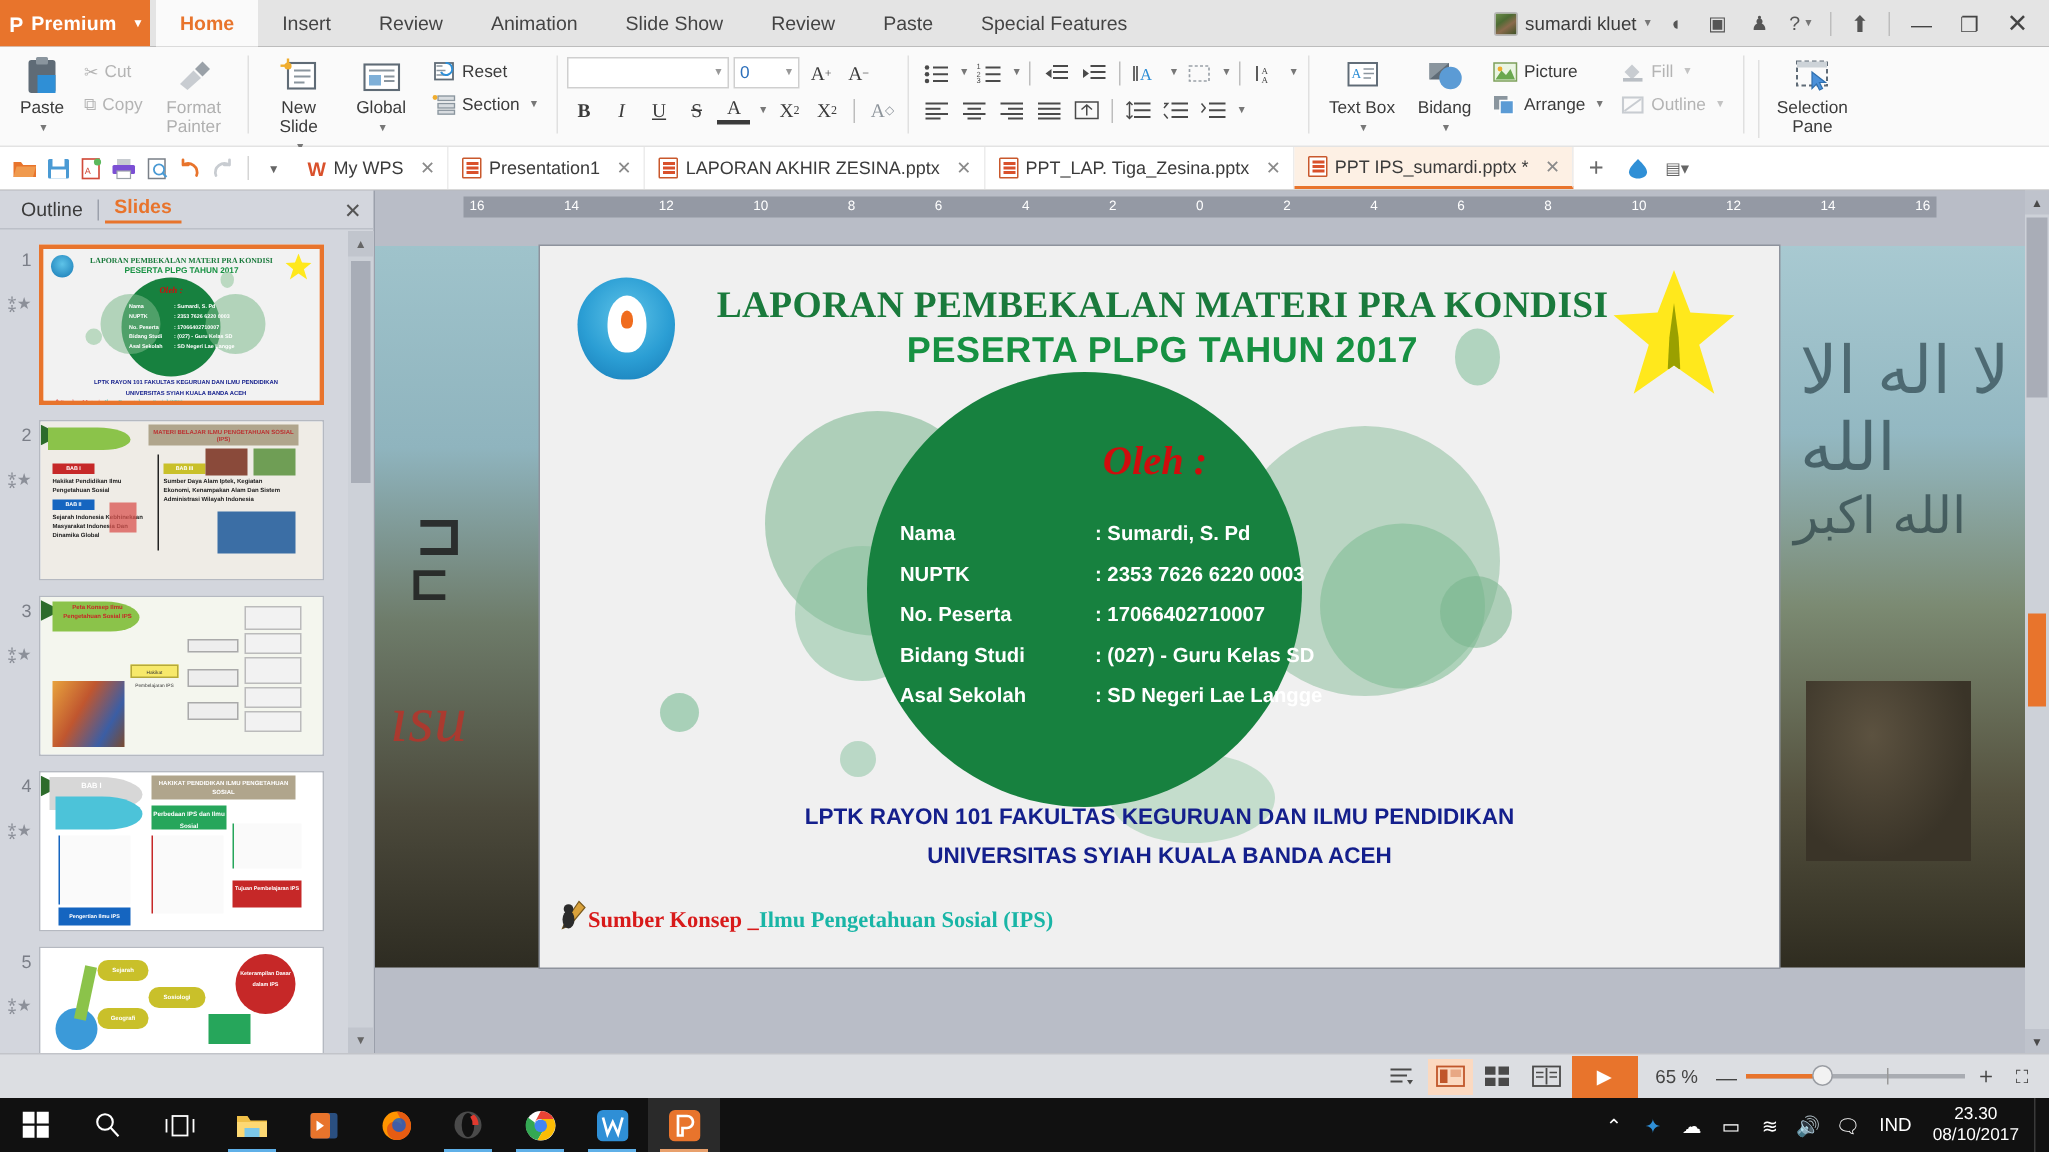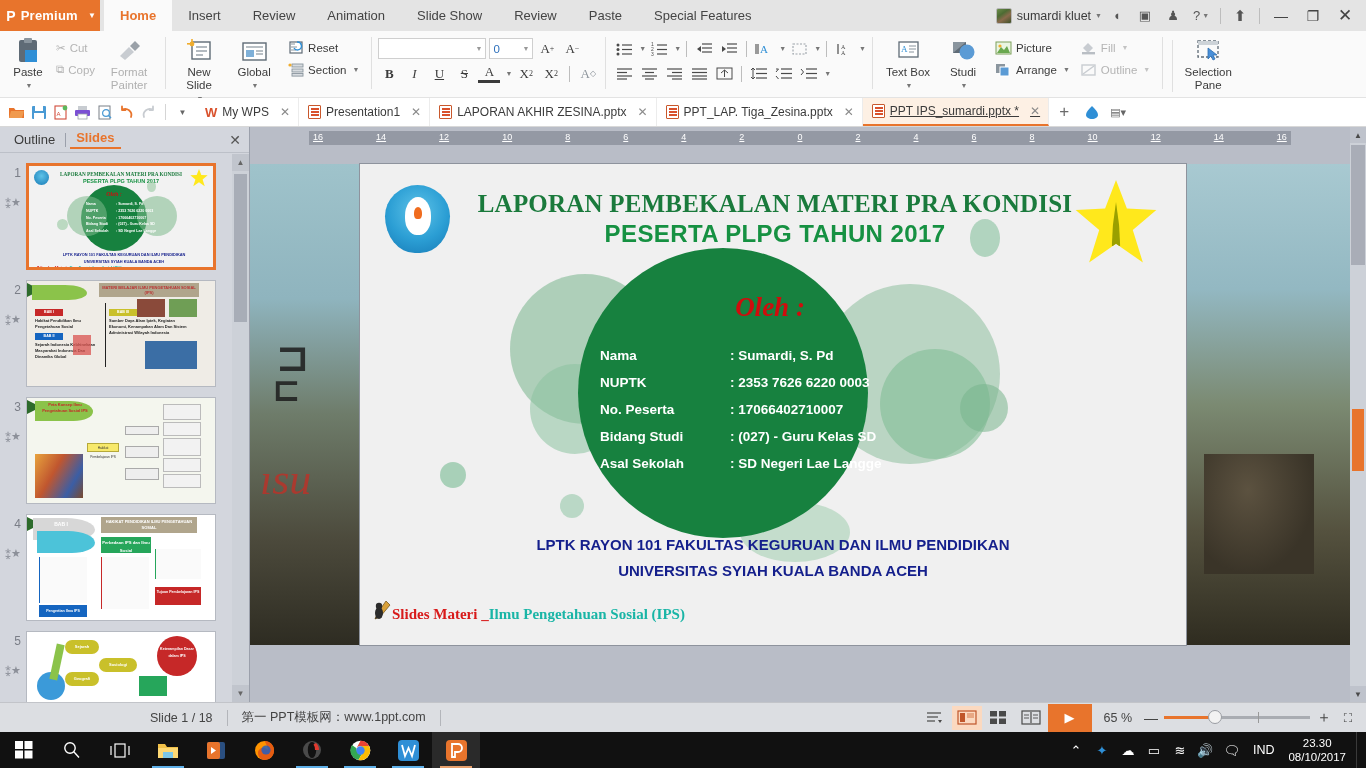--- a/index.html
+++ b/index.html
@@ -114,21 +114,21 @@
   .qa{ display:flex; align-items:center; gap:1px; padding:0 3px 0 6px; }
   .qbtn{ width:21px; height:22px; display:flex; align-items:center;
     justify-content:center; font-size:13px; cursor:default; }
   .qsep{ width:1px; height:16px; background:#d5d5d5; margin:0 5px; }
   .dtab{
     display:flex; align-items:center; gap:5px; padding:0 8px 0 9px;
     font-size:12px; color:#3b3b3b; border-right:1px solid #ececec; cursor:default;
     max-width:230px; white-space:nowrap;
   }
   .dtab .x{ color:#8a8a8a; font-size:12px; margin-left:6px; }
-  .dtab.active{ background:#fdf0e4; border-bottom:2px solid #e8742c;text-decoration:underline; }
+  .dtab.active{ background:#fdf0e4; border-bottom:2px solid #e8742c; }
   .tabico{
     width:13px; height:14px; border:1px solid #c9582c; border-radius:1px;
     background:#fff; position:relative; flex:none;
   }
   .tabico::after{
     content:""; position:absolute; left:2px; top:2px; width:8px; height:2px;
     background:#d9512c; box-shadow:0 3px 0 #d9512c, 0 6px 0 #d9512c;
   }
   .wpsico{ color:#d9512c; font-weight:bold; font-size:13px; }
   .plustab{ width:30px; display:flex; align-items:center; justify-content:center;
@@ -183,21 +183,21 @@
   .lp-scroll .arrow.bot{ position:absolute; bottom:0; left:0; width:17px; }
 
   
   .ruler{
     position:absolute; left:250px; top:0; width:1100px; height:21px;
     background:#b9bdc7; display:flex; align-items:center; justify-content:center;
   }
   .rulerbar{
     width:982px; height:14px; background:#9499a4; position:relative;
     display:flex; align-items:center; justify-content:space-between;
-    padding:0 4px; color:#fff; font-size:9px;text-decoration:underline;
+    padding:0 4px; color:#fff; font-size:9px;
   }
   .rulerbar span{ font-size:9px; line-height:9px; }
 
   
   .canvasarea{
     position:absolute; left:250px; top:21px; width:1100px; height:633px;
     background:#b9bdc7;
   }
   .slide{
     position:absolute; left:110px; top:16px; width:826px; height:481px;
@@ -728,21 +728,21 @@
           <span class="caret">▼</span>
       </div>
       <div class="bigbtn" style="width:54px">
         <span class="ico">
           <svg width="28" height="24" viewBox="0 0 28 24">
             <path d="M4 3 H17 V14 H4 Z" fill="#5f6b76"></path>
             <path d="M4 3 L17 3 L4 14 Z" fill="#8a959e"></path>
             <circle cx="18" cy="13" r="7.5" fill="#5b9bd5"></circle>
           </svg>
         </span>
-        <span>Studi</span>
+        <span>Bidang</span>
           <span class="caret">▼</span>
       </div>
       <div class="smallcol">
         <div class="smbtn">
           <span>
             <svg width="17" height="14" viewBox="0 0 17 14">
                 <rect x="1" y="1" width="15" height="12" fill="#eaf5e2" stroke="#7da05b" stroke-width="1"></rect>
                 <circle cx="5" cy="5" r="1.6" fill="#f0ad2e"></circle>
                 <path d="M2 12 L6 6 L9 9 L12 5 L15 12 Z" fill="#6aa84f"></path>
               </svg>
@@ -1042,20 +1042,22 @@
 
     <div class="canvasarea">
 
       <div class="sideimg left">
         <div class="greekglyph" style="left:26px;top:170px;">⊐</div>
         <div class="greekglyph" style="left:22px;top:205px;font-size:34px">⊏</div>
         <div style="position:absolute;left:10px;top:290px;color:#b8342a;font-family:'Liberation Serif',serif;font-style:italic;font-size:44px;opacity:.85">ısu</div>
       </div>
 
       <div class="sideimg right">
+        <div class="arabic" style="left:14px;top:58px;">ﻻ اله الا الله</div>
+        <div class="arabic" style="left:10px;top:160px;font-size:34px">الله اكبر</div>
         <div style="position:absolute;left:18px;top:290px;width:110px;height:120px;background:radial-gradient(ellipse at 40% 30%,#5c5240,#3a3428 70%)"></div>
       </div>
 
       <div class="slide">
 
         <div class="bubble" style="left:150px;top:110px;width:150px;height:150px;background:rgba(120,180,140,.55)"></div>
         <div class="bubble" style="left:460px;top:120px;width:180px;height:180px;background:rgba(120,180,140,.45)"></div>
         <div class="bubble" style="left:520px;top:185px;width:110px;height:110px;background:rgba(130,190,150,.6)"></div>
         <div class="bubble" style="left:170px;top:200px;width:90px;height:90px;background:rgba(140,195,160,.55)"></div>
         <div class="bubble" style="left:610px;top:55px;width:30px;height:38px;background:rgba(150,200,170,.7)"></div>
@@ -1104,41 +1106,35 @@
 
         <div class="pencil">
           <svg width="20" height="26" viewBox="0 0 20 26">
             <path d="M14 1 L18 5 L8 17 L3 19 L5 14 Z" fill="#d9a13a" stroke="#7a5b20" stroke-width=".8"></path>
             <path d="M3 19 L5 14 L8 17 Z" fill="#333"></path>
             <ellipse cx="7" cy="13" rx="4" ry="6" fill="#2b2b2b"></ellipse>
             <circle cx="7" cy="6" r="3.2" fill="#2b2b2b"></circle>
           </svg>
         </div>
         <div class="sumber">
-          <span class="red">Slides Materi _</span><span class="teal">Ilmu Pengetahuan Sosial (IPS)</span>
+          <span class="red">Sumber Konsep _</span><span class="teal">Ilmu Pengetahuan Sosial (IPS)</span>
         </div>
       </div>
     </div>
 
     <div class="vscroll">
       <div class="vs-arrow">▲</div>
       <div class="vs-thumb"></div>
       <div class="vs-orange"></div>
       <div class="vs-arrow bot">▼</div>
     </div>
 
   </div>
 
   <div class="statusbar">
-    <div class="st-left">
-      <div class="st-item" style="padding-left:150px">Slide 1 / 18</div>
-      <div class="st-sep"></div>
-      <div class="st-item">第一 PPT模板网：www.1ppt.com</div>
-      <div class="st-sep"></div>
-    </div>
     <div class="st-right">
       <div class="viewbtn">
         <svg width="18" height="14" viewBox="0 0 18 14">
             <g stroke="#4a4a4a" stroke-width="1.2">
               <line x1="1" y1="2" x2="15" y2="2"></line>
               <line x1="1" y1="6" x2="12" y2="6"></line>
               <line x1="1" y1="10" x2="9" y2="10"></line>
             </g>
             <path d="M12 9 L16 9 L14 12 Z" fill="#4a4a4a"></path>
           </svg>

